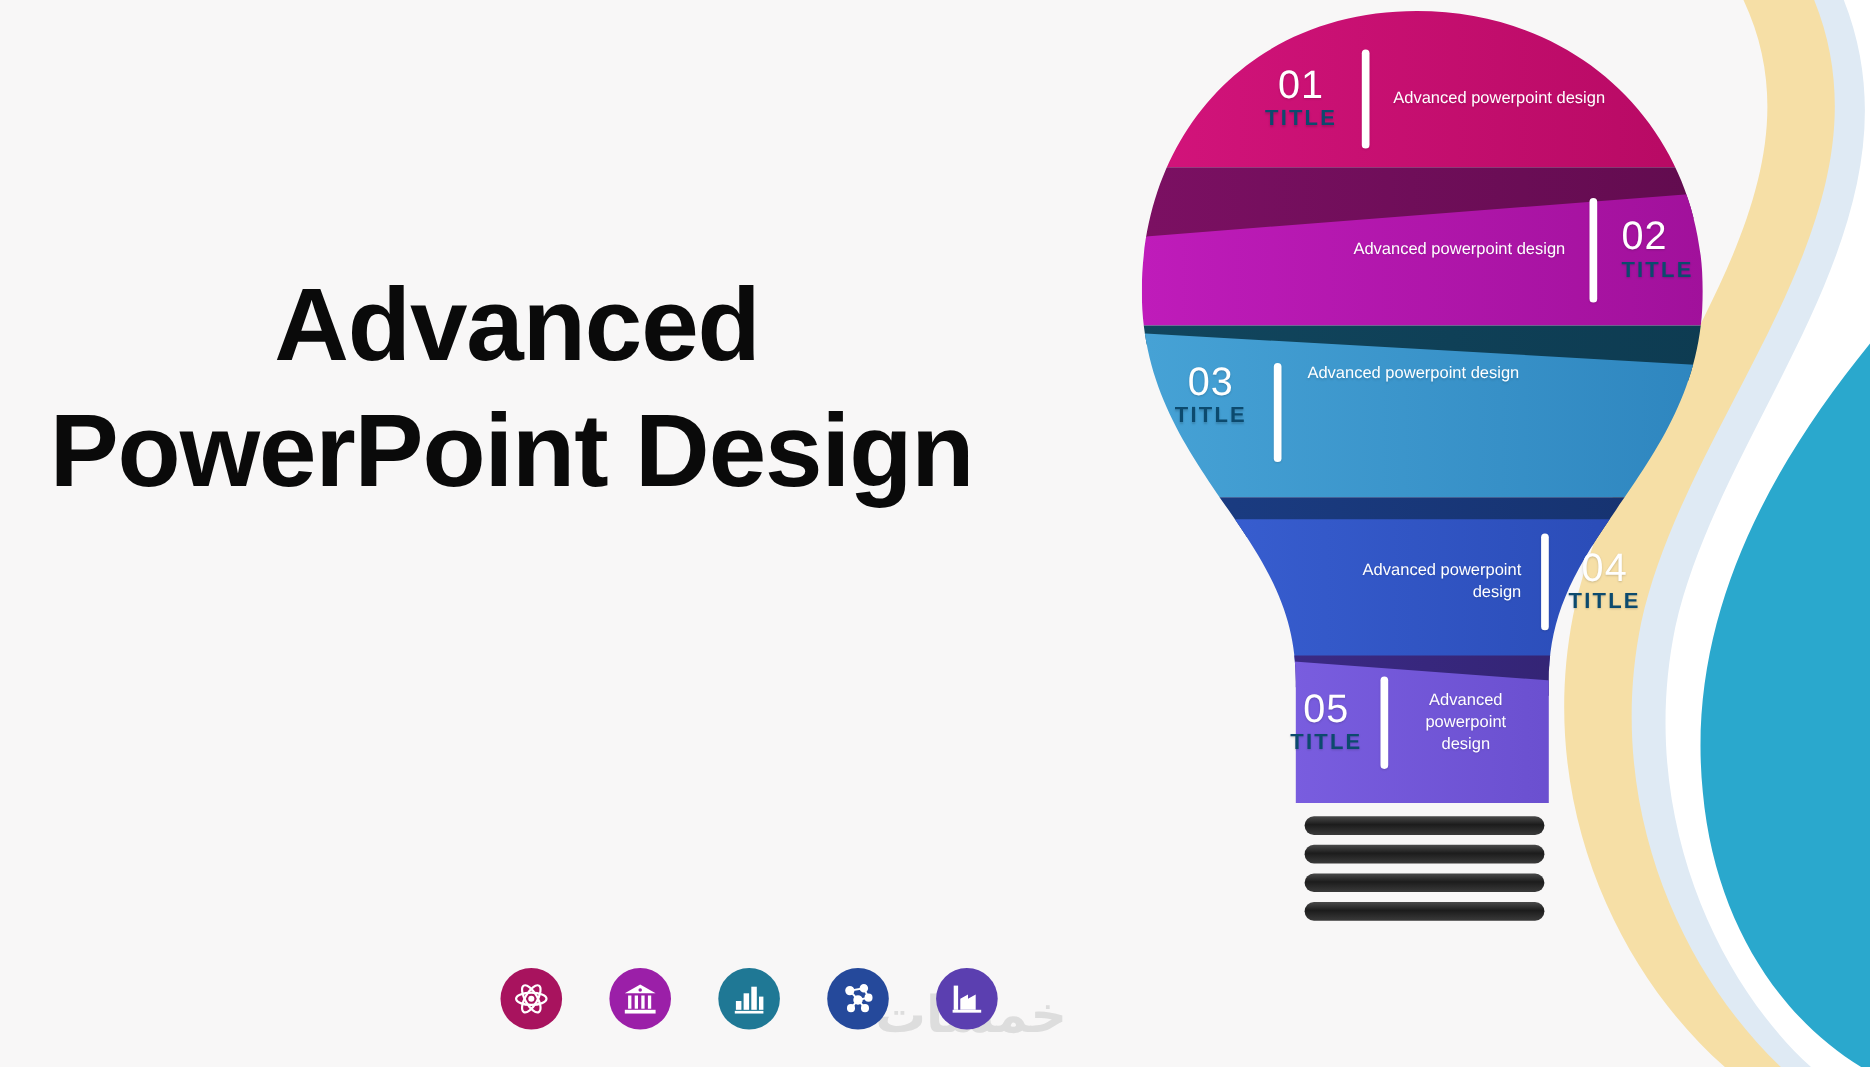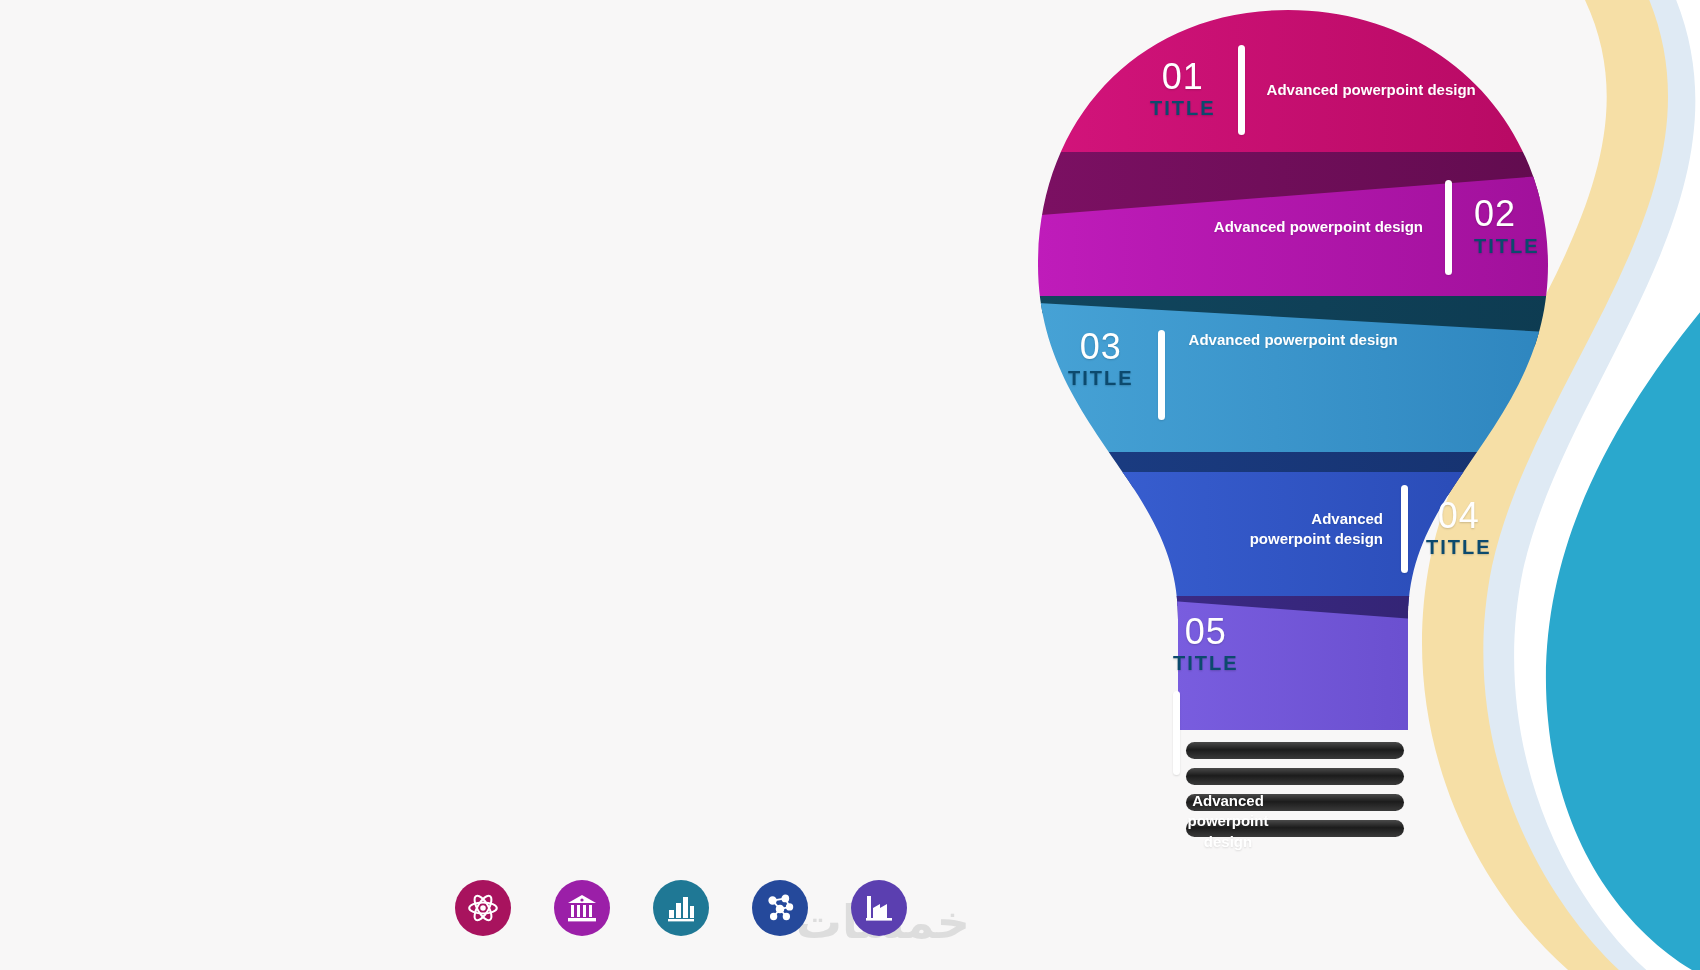--- a/index.html
+++ b/index.html
@@ -35,21 +35,21 @@
   .seg-text{position:absolute;pointer-events:none;}
   .num{
     font-weight:normal;color:#ffffff;font-size:36px;line-height:0.95;
     letter-spacing:1px;text-shadow:0 1px 2px rgba(0,0,0,.18);
   }
   .ttl{
     font-weight:bold;color:#0c4a6e;font-size:20px;letter-spacing:2px;
     text-shadow:0 1px 2px rgba(0,0,0,.18);margin-top:3px;
   }
   .desc{
-    color:#ffffff;font-size:15px;line-height:1.35;font-weight:bold;
+    color:#ffffff;font-size:15px;line-height:1.35;font-weight:normal;
     text-shadow:0 1px 2px rgba(0,0,0,.12);
   }
   .divider{background:#ffffff;border-radius:4px;width:7px;box-shadow:0 1px 2px rgba(0,0,0,.12);}
 
   
   #s1{left:132px;top:45px;display:flex;align-items:center;gap:22px;}
   #s1 .numwrap{text-align:center;}
   #s1 .divider{height:90px;}
   #s1 .desc{width:230px;}
 
@@ -65,21 +65,21 @@
   #s3 .numwrap{text-align:center;}
   #s3 .desc{width:230px;}
 
   
   #s4{left:215px;top:485px;display:flex;align-items:center;gap:18px;}
   #s4 .divider{height:88px;}
   #s4 .numwrap{text-align:center;}
   #s4 .desc{width:150px;text-align:right;}
 
   
-  #s5{left:155px;top:615px;display:flex;align-items:flex-start;gap:16px;flex-direction:column;}
+  #s5{left:155px;top:615px;display:flex;align-items:center;gap:16px;}
   #s5 .divider{height:84px;}
   #s5 .numwrap{text-align:center;}
   #s5 .desc{width:110px;text-align:center;}
 
   
   .icon-row{position:absolute;left:455px;top:880px;display:flex;gap:43px;align-items:center;}
   .icon-circle{
     width:56px;height:56px;border-radius:50%;
     display:flex;align-items:center;justify-content:center;
   }
@@ -114,20 +114,24 @@
       <path d="M 300 -10 C 400 180, 190 360, 150 560 C 115 740, 200 900, 300 980 L 430 980 L 430 -10 Z" fill="#f6dfa6"></path>
 
       <path d="M 365 -10 C 455 190, 255 370, 212 566 C 176 742, 258 900, 350 980 L 430 980 L 430 -10 Z" fill="#dfeaf4"></path>
 
       <path d="M 392 -10 C 482 195, 286 378, 243 570 C 207 744, 286 905, 378 980 L 430 980 L 430 -10 Z" fill="#ffffff"></path>
 
       <path d="M 430 300 C 330 420, 252 560, 268 720 C 280 850, 350 940, 430 980 Z" fill="#2aa8cd"></path>
     </svg>
   </div>
 
+  <div class="title-block">
+    <span class="title-line l1">Advanced</span>
+    <span class="title-line l2">PowerPoint Design</span>
+  </div>
 
   <div class="bulb">
 
     <svg width="560" height="860" viewBox="0 0 560 860" xmlns="http://www.w3.org/2000/svg">
       <defs>
         <clipPath id="bulbClip">
           <path d="M 270 10 C 420 10, 530 120, 530 265 C 530 360, 480 420, 440 480
                    C 405 532, 390 570, 390 620 L 390 730 L 160 730 L 160 620
                    C 160 570, 145 532, 110 480 C 70 420, 20 360, 20 265
                    C 20 120, 120 10, 270 10 Z"></path>

